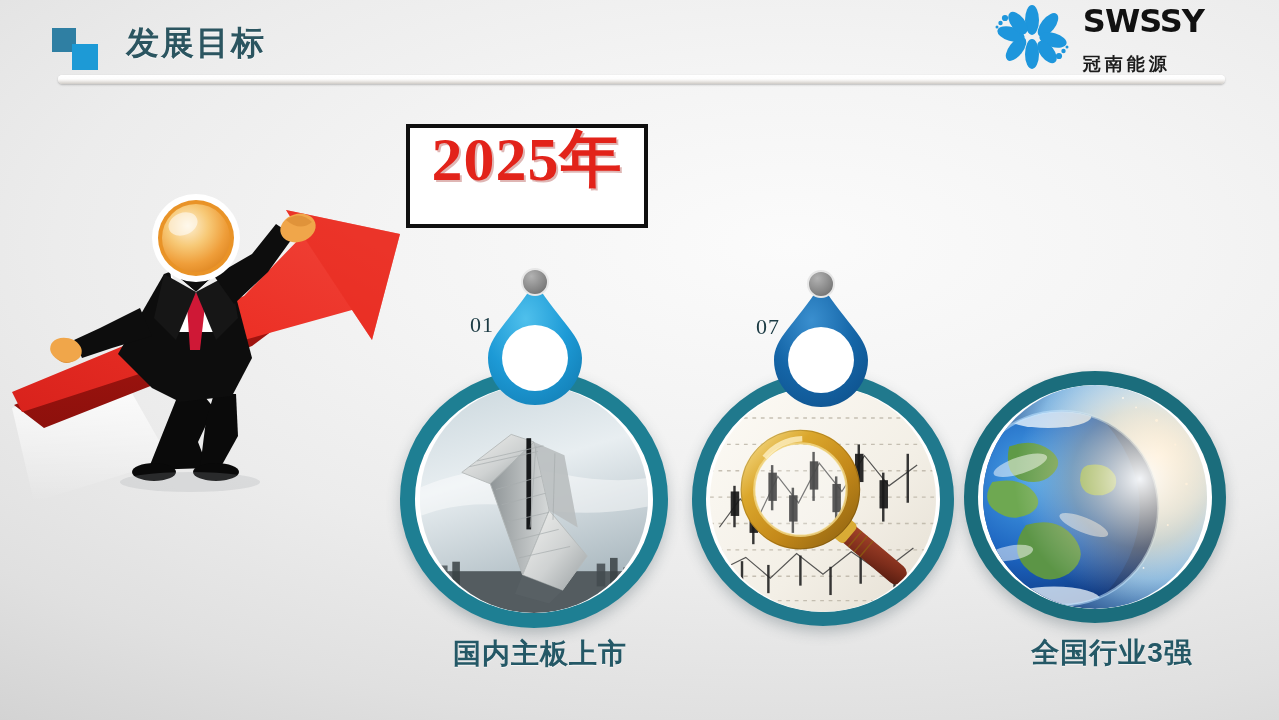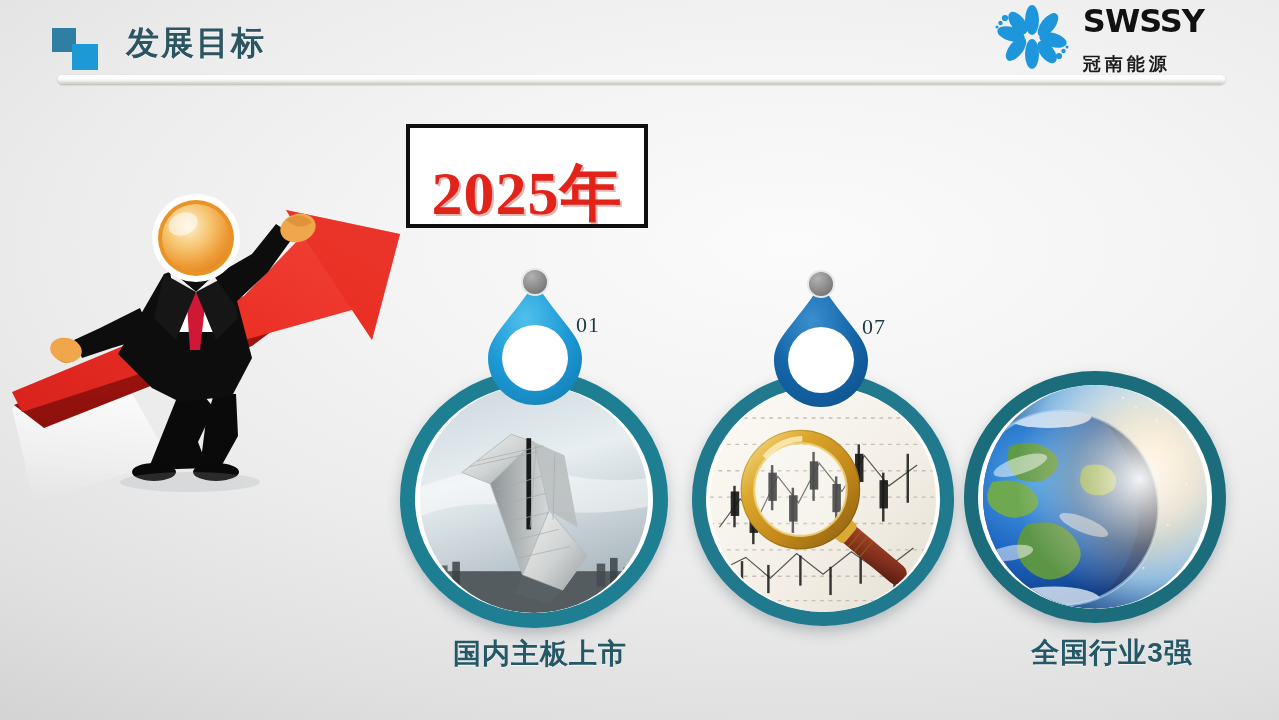--- a/index.html
+++ b/index.html
@@ -95,21 +95,21 @@
 
   
   #year-box {
     position: absolute;
     left: 406px; top: 124px;
     width: 242px; height: 104px;
     background: #ffffff;
     border: 4px solid #0f0f0f;
     box-sizing: border-box;
     display: flex;
-    align-items: flex-end;
+    align-items: flex-start;
     justify-content: center;
   }
   #year-text {
     font-family: "Liberation Serif", "DejaVu Serif", serif;
     font-size: 62px;
     font-weight: bold;
     color: #e2231a;
     line-height: 62px;
     letter-spacing: 1px;
     text-shadow: 2px 2px 0 rgba(150,12,8,.30);
@@ -178,21 +178,21 @@
   .pin svg { display: block; }
 
   .pin-num {
     position: absolute;
     left: 0; right: 0;
     top: 48px;
     font-family: "Liberation Serif", "DejaVu Serif", serif;
     font-size: 22px;
     color: #1c3b44;
     letter-spacing: 1px;
-    text-align: right;
+    text-align: left;
     line-height: 22px;
     pointer-events: none;
   }
 
   .goal-label {
     position: absolute;
     left: 0; right: 0;
     top: 378px;
     font-size: 28px;
     font-weight: bold;

